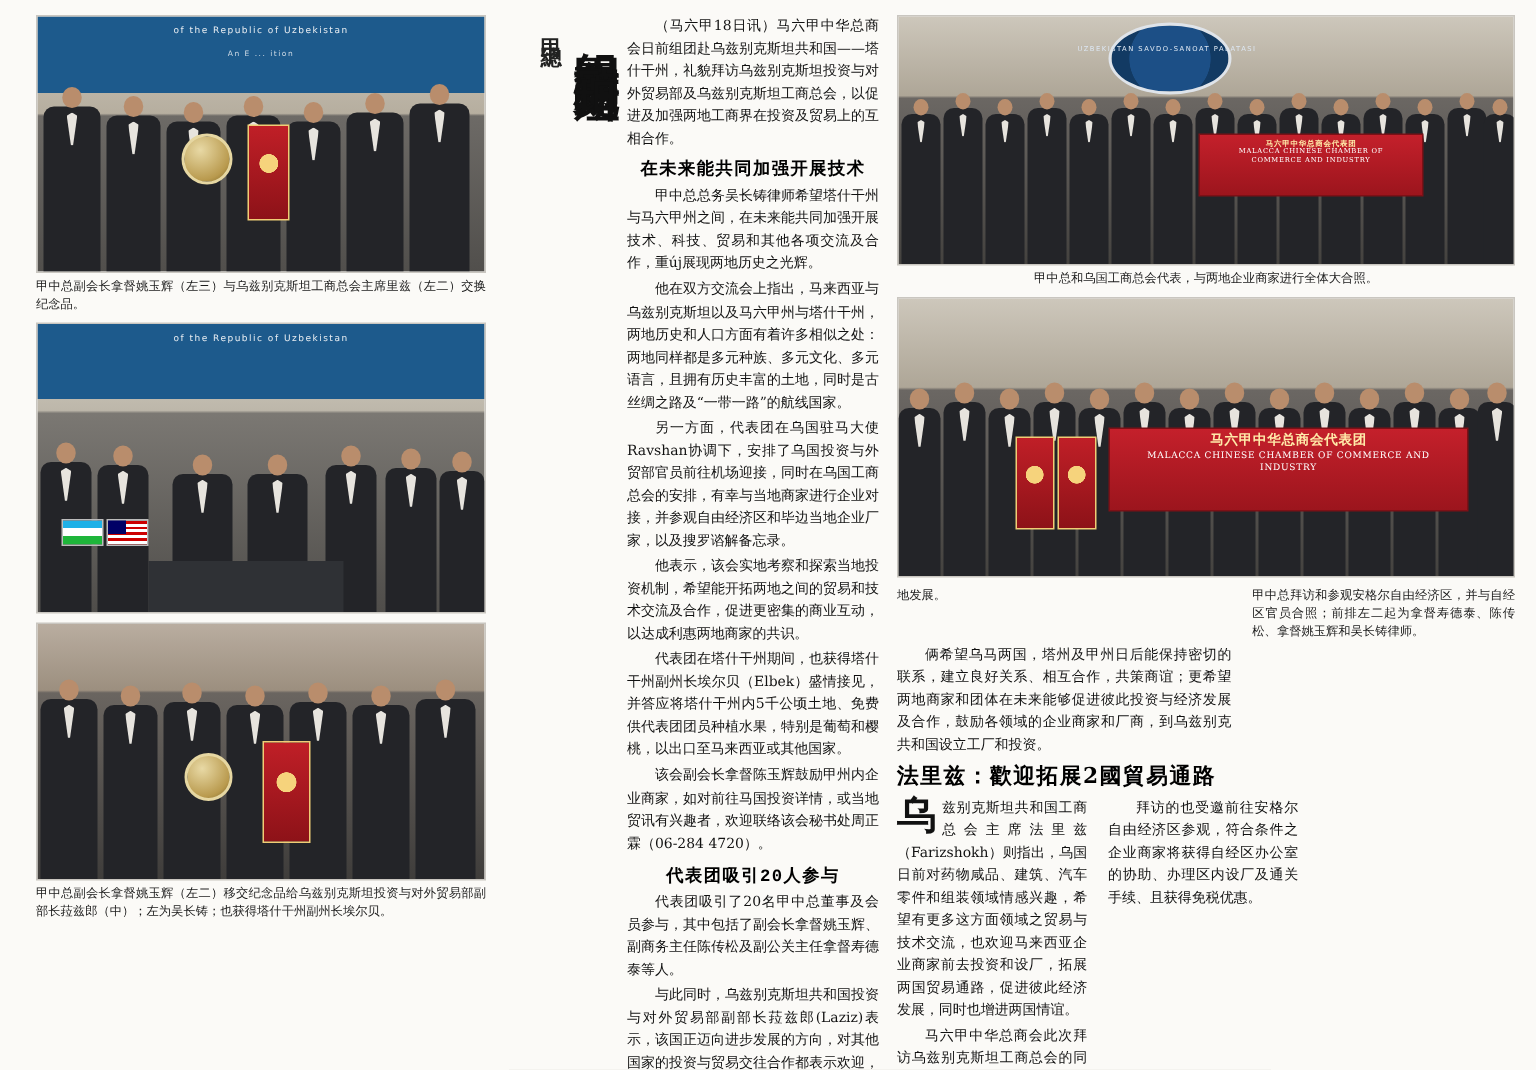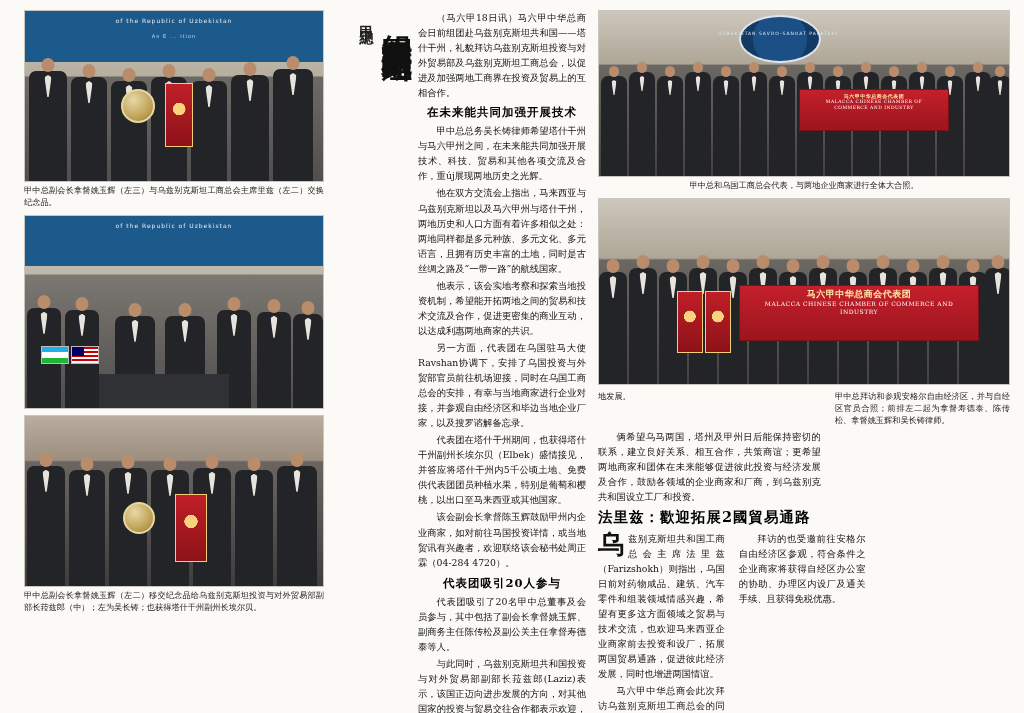--- a/index.html
+++ b/index.html
@@ -246,27 +246,27 @@
   <div class="col" style="left:404px;width:168px;">
     <div class="body-cn cjk">
       <p><span>（马六甲18日讯）</span><span>马六甲中华总商会日前组团赴乌兹别克斯坦共和国——塔什干州，礼貌拜访乌兹别克斯坦投资与对外贸易部及乌兹别克斯坦工商总会，以促进及加强两地工商界在投资及贸易上的互相合作。</span></p>
     </div>
 
     <div class="sub-h cjk">在未来能共同加强开展技术</div>
 
     <div class="body-cn cjk">
       <p>甲中总总务吴长铸律师希望塔什干州与马六甲州之间，在未来能共同加强开展技术、科技、贸易和其他各项交流及合作，重új展现两地历史之光辉。</p>
       <p>他在双方交流会上指出，马来西亚与乌兹别克斯坦以及马六甲州与塔什干州，两地历史和人口方面有着许多相似之处：两地同样都是多元种族、多元文化、多元语言，且拥有历史丰富的土地，同时是古丝绸之路及“一带一路”的航线国家。</p>
+      <p>另一方面，代表团在乌国驻马大使Ravshan协调下，安排了乌国投资与外贸部官员前往机场迎接，同时在乌国工商总会的安排，有幸与当地商家进行企业对接，并参观自由经济区和毕边当地企业厂家，以及搜罗谘解备忘录。</p>
       <p>他表示，该会实地考察和探索当地投资机制，希望能开拓两地之间的贸易和技术交流及合作，促进更密集的商业互动，以达成利惠两地商家的共识。</p>
-      <p>另一方面，代表团在乌国驻马大使Ravshan协调下，安排了乌国投资与外贸部官员前往机场迎接，同时在乌国工商总会的安排，有幸与当地商家进行企业对接，并参观自由经济区和毕边当地企业厂家，以及搜罗谘解备忘录。</p>
       <p>代表团在塔什干州期间，也获得塔什干州副州长埃尔贝（Elbek）盛情接见，并答应将塔什干州内5千公顷土地、免费供代表团团员种植水果，特别是葡萄和樱桃，以出口至马来西亚或其他国家。</p>
-      <p>该会副会长拿督陈玉辉鼓励甲州内企业商家，如对前往马国投资详情，或当地贸讯有兴趣者，欢迎联络该会秘书处周正霖（04-284 4720）。</p>
-    </div>
-
-    <div class="sub-h cjk" style="margin-top:6px;">代表团吸引20人参与</div>
+      <p>该会副会长拿督陈玉辉鼓励甲州内企业商家，如对前往马国投资详情，或当地贸讯有兴趣者，欢迎联络该会秘书处周正霖（06-284 4720）。</p>
+    </div>
+
+    <div class="sub-h cjk" style="margin-top:6px;font-family:Liberation Mono, monospace;">代表团吸引20人参与</div>
 
     <div class="body-cn cjk">
       <p>代表团吸引了20名甲中总董事及会员参与，其中包括了副会长拿督姚玉辉、副商务主任陈传松及副公关主任拿督寿德泰等人。</p>
       <p>与此同时，乌兹别克斯坦共和国投资与对外贸易部副部长菈兹郎(Laziz)表示，该国正迈向进步发展的方向，对其他国家的投资与贸易交往合作都表示欢迎，并希望通过正面交流，达至资讯及科技共享，以期推动两国发展。</p>
     </div>
   </div>
 
   <div class="col" style="left:584px;width:412px;">
 
     <div class="photo ph-group" style="height:165px;">

